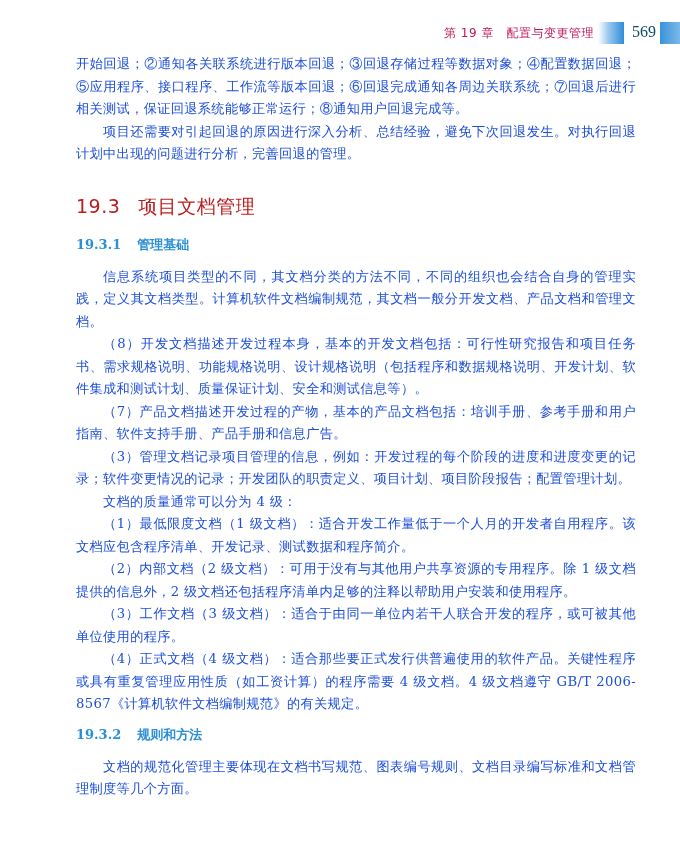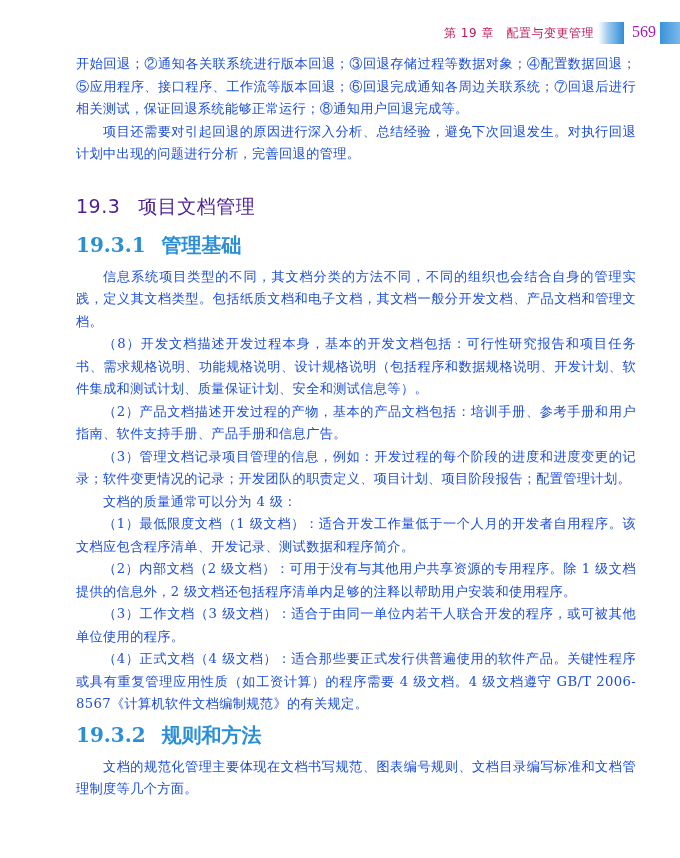--- a/index.html
+++ b/index.html
@@ -38,21 +38,21 @@
       top: 0;
       width: 26px;
       height: 22px;
       background: linear-gradient(to right, rgba(255,255,255,0) 0%, #9bc9ee 40%, #2f8cd8 100%);
     }
     .header-page {
       position: absolute;
       left: 632px;
       top: 1px;
       font-size: 16px;
-      color: #a21caf;
+      color: #0c4a6e;
       font-family: "Liberation Serif", "DejaVu Serif", serif;
     }
     .header-bar-right {
       position: absolute;
       left: 660px;
       top: 0;
       width: 20px;
       height: 22px;
       background: linear-gradient(to right, #3a93da 0%, #7bb8ea 100%);
     }
@@ -67,31 +67,31 @@
       line-height: 22.5px;
       margin: 0;
       text-align: justify;
       letter-spacing: 0.35px;
       color: #1d4ed8;
     }
     .indent { text-indent: 27px; }
     .h2 {
       font-family: "DejaVu Sans", "Liberation Sans", sans-serif;
       font-size: 19px;
-      color: #4c1d95;
+      color: #b91c1c;
       margin: 27px 0 15px 0;
       height: 26px;
       line-height: 26px;
       letter-spacing: 0.5px;
     }
     .h2 .num { margin-right: 18px; }
     .h3 {
       font-family: "DejaVu Serif", "Liberation Serif", serif;
       font-weight: bold;
-      font-size: 20px;
+      font-size: 13px;
       color: #2a8fd6;
       margin: 8px 0 10px 0;
       height: 22px;
       line-height: 22px;
     }
     .h3 .num { margin-right: 16px; }
   </style>
 </head>
 <body>
 
@@ -106,23 +106,23 @@
   <p class="p">开始回退；②通知各关联系统进行版本回退；③回退存储过程等数据对象；④配置数据回退；⑤应用程序、接口程序、工作流等版本回退；⑥回退完成通知各周边关联系统；⑦回退后进行相关测试，保证回退系统能够正常运行；⑧通知用户回退完成等。</p>
   <p class="p indent">项目还需要对引起回退的原因进行深入分析、总结经验，避免下次回退发生。对执行回退计划中出现的问题进行分析，完善回退的管理。</p>
 
   <div class="h2">
     <span class="num">19.3</span><span>项目文档管理</span>
   </div>
 
   <div class="h3">
     <span class="num">19.3.1</span><span>管理基础</span>
   </div>
-  <p class="p indent">信息系统项目类型的不同，其文档分类的方法不同，不同的组织也会结合自身的管理实践，定义其文档类型。包括纸质文档和电子文档，其文档一般分开发文档、产品文档和管理文档。</p>
+  <p class="p indent">信息系统项目类型的不同，其文档分类的方法不同，不同的组织也会结合自身的管理实践，定义其文档类型。计算机软件文档编制规范，其文档一般分开发文档、产品文档和管理文档。</p>
   <p class="p indent">（8）开发文档描述开发过程本身，基本的开发文档包括：可行性研究报告和项目任务书、需求规格说明、功能规格说明、设计规格说明（包括程序和数据规格说明、开发计划、软件集成和测试计划、质量保证计划、安全和测试信息等）。</p>
-  <p class="p indent">（2）产品文档描述开发过程的产物，基本的产品文档包括：培训手册、参考手册和用户指南、软件支持手册、产品手册和信息广告。</p>
+  <p class="p indent">（7）产品文档描述开发过程的产物，基本的产品文档包括：培训手册、参考手册和用户指南、软件支持手册、产品手册和信息广告。</p>
   <p class="p indent">（3）管理文档记录项目管理的信息，例如：开发过程的每个阶段的进度和进度变更的记录；软件变更情况的记录；开发团队的职责定义、项目计划、项目阶段报告；配置管理计划。</p>
   <p class="p indent">文档的质量通常可以分为 4 级：</p>
   <p class="p indent">（1）最低限度文档（1 级文档）：适合开发工作量低于一个人月的开发者自用程序。该文档应包含程序清单、开发记录、测试数据和程序简介。</p>
   <p class="p indent">（2）内部文档（2 级文档）：可用于没有与其他用户共享资源的专用程序。除 1 级文档提供的信息外，2 级文档还包括程序清单内足够的注释以帮助用户安装和使用程序。</p>
   <p class="p indent">（3）工作文档（3 级文档）：适合于由同一单位内若干人联合开发的程序，或可被其他单位使用的程序。</p>
   <p class="p indent">（4）正式文档（4 级文档）：适合那些要正式发行供普遍使用的软件产品。关键性程序或具有重复管理应用性质（如工资计算）的程序需要 4 级文档。4 级文档遵守 GB/T 2006-8567《计算机软件文档编制规范》的有关规定。</p>
 
   <div class="h3">
     <span class="num">19.3.2</span><span>规则和方法</span>
   </div>

